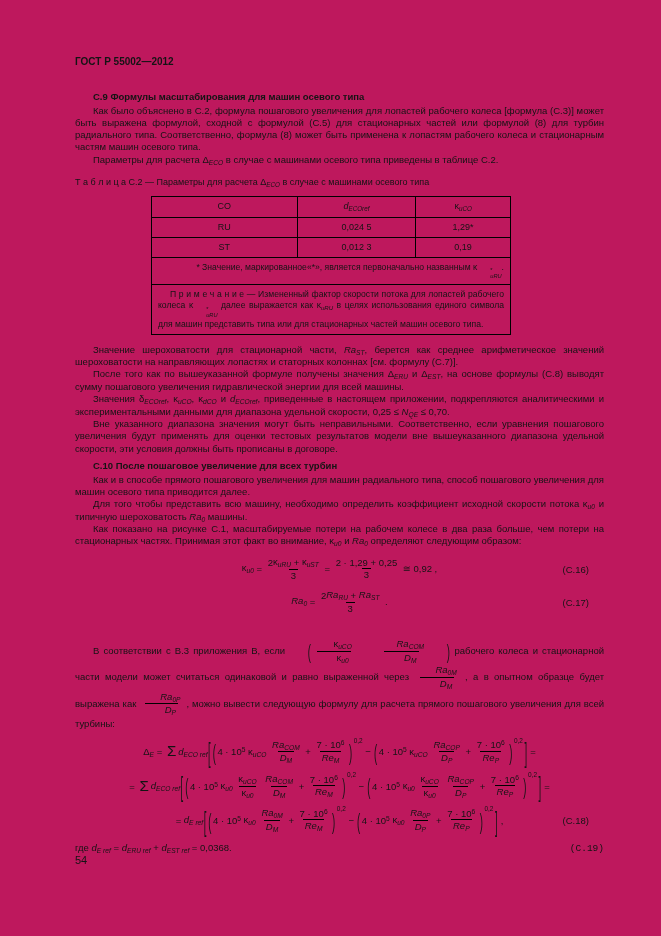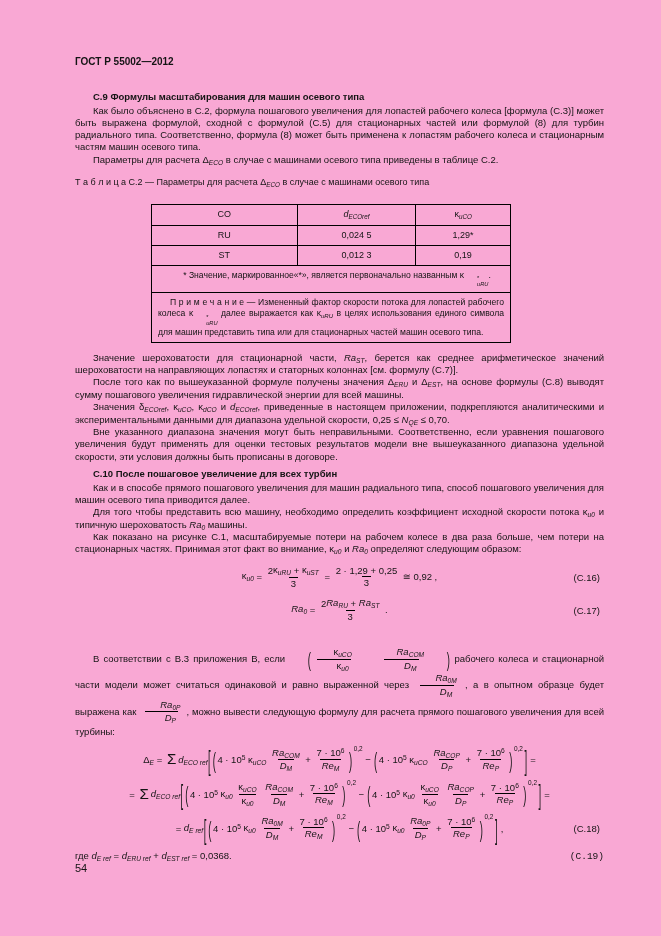--- a/index.html
+++ b/index.html
@@ -1,40 +1,40 @@
 <!DOCTYPE html>
 <html lang="ru"><head>
 <meta charset="utf-8">
 <style>
   html,body { margin:0; padding:0; background:#ffffff; }
   .page {
     position:relative;
     width:661px; height:936px;
     box-sizing:border-box;
-    background:#f9a8d4;
+    background:#be185d;
     padding:56px 57px 40px 75px;
     font-family:"Liberation Sans","DejaVu Sans",sans-serif;
     font-size:9.5px;
     color:#141414;
     overflow:hidden;
   }
   .doc-header { font-weight:bold; font-size:10px; margin-bottom:24px; }
   .dhead { font-weight:bold; text-indent:18px; margin:5px 0 2px 0; line-height:12.2px; }
   .dpar  { text-indent:18px; text-align:justify; line-height:12.1px; margin:0; }
   .p-math { margin-top:24px; line-height:1.45; }
   .dcap  { font-size:9px; margin:10px 0 5px 0; line-height:12px; }
-  .dtable { border-collapse:collapse; margin:16px 0 9px 76px; width:360px; font-size:9px; table-layout:fixed; }
+  .dtable { border-collapse:collapse; margin:8px 0 9px 76px; width:360px; font-size:9px; table-layout:fixed; }
   .dtable td { border:1px solid #000; text-align:center; vertical-align:middle; padding:4px 3px; line-height:11px; }
   .dtable tr td:nth-child(1){ width:41%; }
   .dtable tr td:nth-child(2){ width:33%; }
   .dtable tr td:nth-child(3){ width:26%; }
-  .dtable .fn-cell  { text-align:center; text-indent:12px; font-size:8.6px; padding:4px 6px; }
+  .dtable .fn-cell  { text-align:right; text-indent:12px; font-size:8.6px; padding:4px 6px; }
   .dtable .note-cell{ text-align:justify; text-indent:12px; font-size:8.6px; padding:4px 6px; line-height:10.8px; }
   .dformula { position:relative; display:flex; justify-content:center; align-items:center; margin:8px 0; min-height:22px; }
-  .flabel { position:absolute; right:4px; top:50%; transform:translateY(-50%); }
+  .flabel { position:absolute; right:15px; top:50%; transform:translateY(-50%); }
   .dwhere { display:flex; align-items:baseline; margin-top:5px; }
   .dwhere .wrow { flex:1; }
   .dwhere .flabel { position:static; transform:none;font-family:Liberation Mono, monospace; }
   .page-number { font-size:11px; }
 
   
   .mrow { display:inline-flex; align-items:center; white-space:nowrap; }
   .mrow .mt, .mk .mt, .mnum .mt, .mden .mt { white-space:pre; }
   .mi { font-style:italic; }
   .mu { font-style:normal; }

